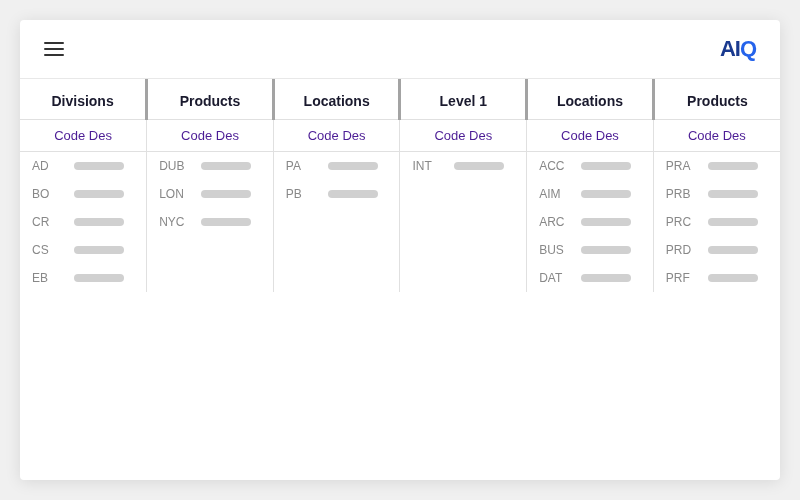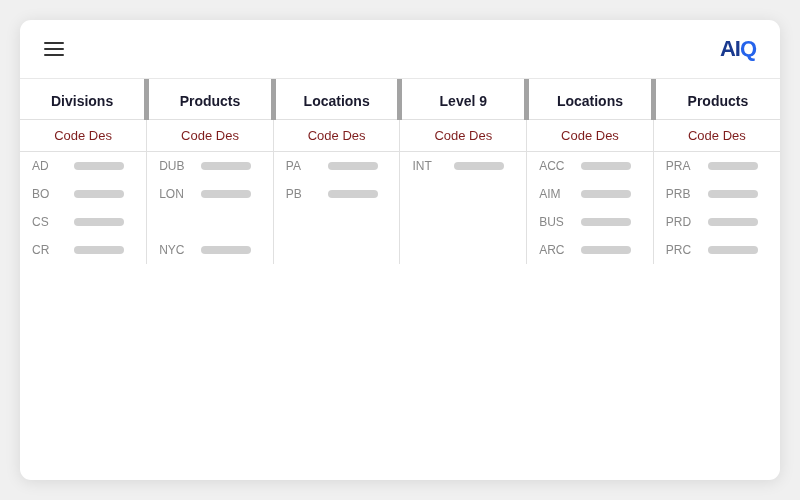--- a/index.html
+++ b/index.html
@@ -8,21 +8,21 @@
       background: #f0f0f0;
       display: flex;
       align-items: center;
       justify-content: center;
       width: 800px;
       height: 500px;
       overflow: hidden;
     }
     .card {
       background: #ffffff;
-      border-radius: 11px;
+      border-radius: 4px;
       box-shadow: 0 2px 16px rgba(0,0,0,0.10);
       width: 760px;
       height: 460px;
       display: flex;
       flex-direction: column;
       overflow: hidden;
     }
     .header {
       display: flex;
       align-items: center;
@@ -73,38 +73,38 @@
       table-layout: fixed;
     }
     col { width: calc(100% / 6); }
     .col-header-row th {
       padding: 14px 12px 10px 12px;
       text-align: center;
       font-size: 14px;
       font-weight: 600;
       color: #1a1a2e;
       border-bottom: 1px solid #e0e0e0;
-      border-right: 5px solid #a3a3a3;
+      border-right: 3px solid #a3a3a3;
     }
     .col-header-row th:last-child { border-right: none; }
     .sub-header-row td {
       padding: 8px 12px;
       text-align: center;
       font-size: 13px;
       color: #555;
       border-bottom: 1px solid #e0e0e0;
       border-right: 1px solid #e0e0e0;
     }
     .sub-header-row td:last-child { border-right: none; }
     .sub-header-row td .code-des {
       display: flex;
       gap: 10px;
       justify-content: center;
       font-size: 13px;
-      color: #7f1d1d;
+      color: #4c1d95;
     }
     .data-row td {
       padding: 7px 12px;
       border-right: 1px solid #e0e0e0;
       vertical-align: middle;
     }
     .data-row td:last-child { border-right: none; margin-left: 38px; }
     .data-row td .cell-content {
       display: flex;
       align-items: center;
@@ -148,21 +148,21 @@
           <col>
           <col>
           <col>
       </colgroup>
       <thead>
         <tr class="col-header-row">
 
         <th>Divisions</th>
             <th>Products</th>
             <th>Locations</th>
-            <th>Level 9</th>
+            <th>Level 1</th>
             <th>Locations</th>
             <th>Products</th>
           </tr>
         <tr class="sub-header-row">
 
         <td>
               <div class="code-des">Code  Des</div>
             </td>
             <td>
               <div class="code-des">Code  Des</div>
@@ -249,20 +249,48 @@
             <td>
               <div class="cell-content">
                 <span class="code-text">PRB</span>
                 <div class="desc-bar"></div>
               </div>
             </td>
           </tr>
           <tr class="data-row">
             <td>
               <div class="cell-content">
+                <span class="code-text">CR</span>
+                <div class="desc-bar"></div>
+              </div>
+            </td>
+            <td>
+              <div class="cell-content">
+                <span class="code-text">NYC</span>
+                <div class="desc-bar"></div>
+              </div>
+            </td>
+            <td></td>
+            <td></td>
+            <td>
+              <div class="cell-content">
+                <span class="code-text">ARC</span>
+                <div class="desc-bar"></div>
+              </div>
+            </td>
+            <td>
+              <div class="cell-content">
+                <span class="code-text">PRC</span>
+                <div class="desc-bar"></div>
+              </div>
+            </td>
+          </tr>
+          <tr class="data-row">
+            <td>
+              <div class="cell-content">
                 <span class="code-text">CS</span>
                 <div class="desc-bar"></div>
               </div>
             </td>
             <td></td>
             <td></td>
             <td></td>
             <td>
               <div class="cell-content">
                 <span class="code-text">BUS</span>
@@ -272,41 +300,36 @@
             <td>
               <div class="cell-content">
                 <span class="code-text">PRD</span>
                 <div class="desc-bar"></div>
               </div>
             </td>
           </tr>
           <tr class="data-row">
             <td>
               <div class="cell-content">
-                <span class="code-text">CR</span>
-                <div class="desc-bar"></div>
-              </div>
-            </td>
-            <td>
-              <div class="cell-content">
-                <span class="code-text">NYC</span>
-                <div class="desc-bar"></div>
-              </div>
-            </td>
-            <td></td>
-            <td></td>
-            <td>
-              <div class="cell-content">
-                <span class="code-text">ARC</span>
-                <div class="desc-bar"></div>
-              </div>
-            </td>
-            <td>
-              <div class="cell-content">
-                <span class="code-text">PRC</span>
+                <span class="code-text">EB</span>
+                <div class="desc-bar"></div>
+              </div>
+            </td>
+            <td></td>
+            <td></td>
+            <td></td>
+            <td>
+              <div class="cell-content">
+                <span class="code-text">DAT</span>
+                <div class="desc-bar"></div>
+              </div>
+            </td>
+            <td>
+              <div class="cell-content">
+                <span class="code-text">PRF</span>
                 <div class="desc-bar"></div>
               </div>
             </td>
           </tr>
         </tbody>
     </table>
   </div>
 </div>
 
 </body></html>

